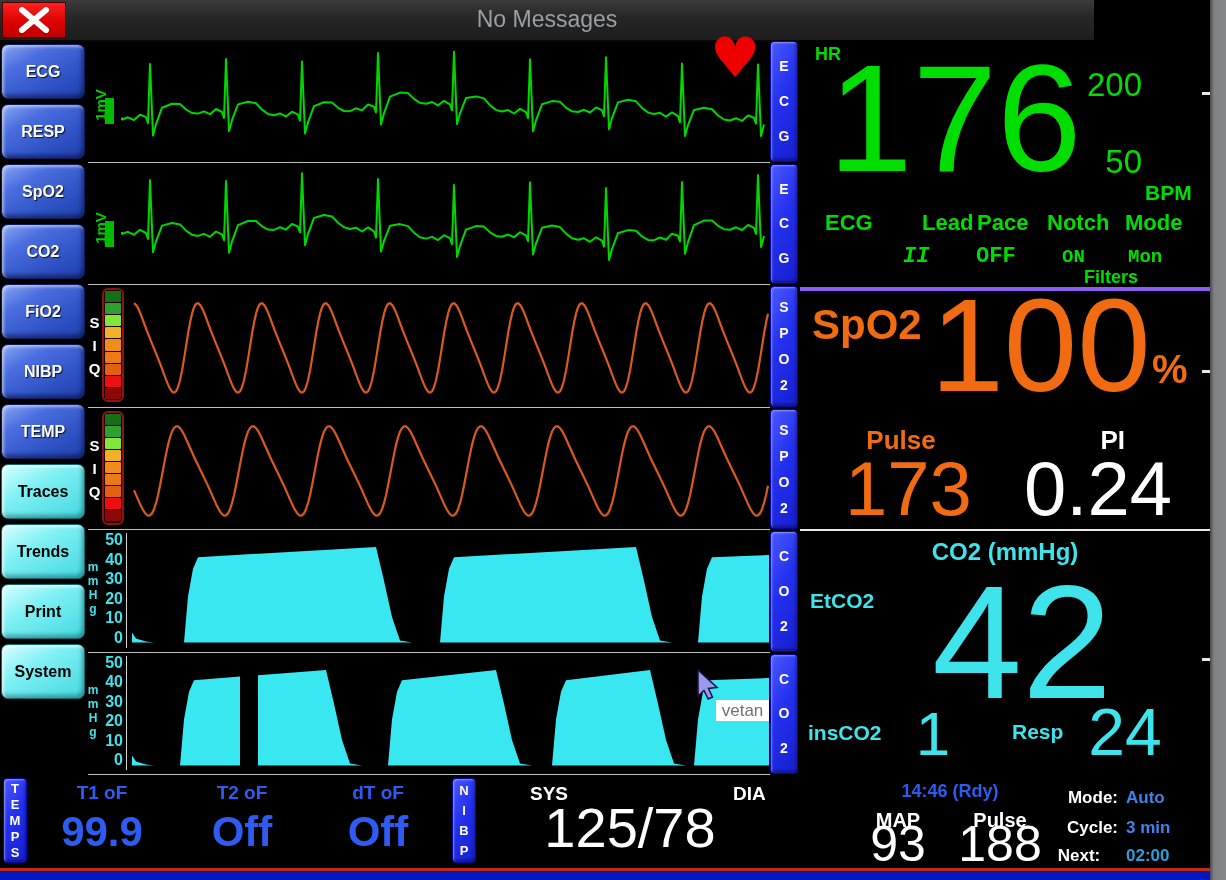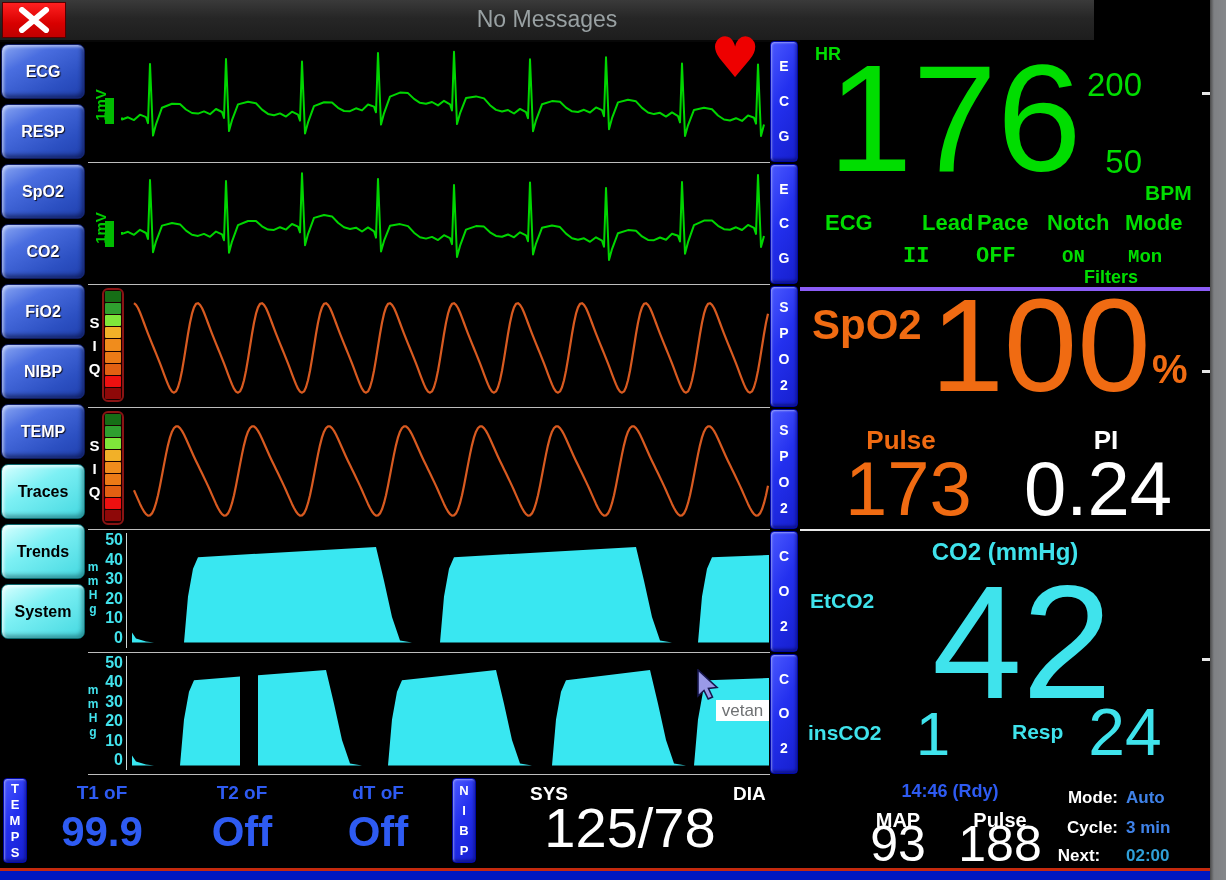--- a/index.html
+++ b/index.html
@@ -96,20 +96,21 @@
   <div id="sidebar">
       <div class="sbtn param">ECG</div>
       <div class="sbtn param">RESP</div>
       <div class="sbtn param">SpO2</div>
       <div class="sbtn param">CO2</div>
       <div class="sbtn param">FiO2</div>
       <div class="sbtn param">NIBP</div>
       <div class="sbtn param">TEMP</div>
       <div class="sbtn menu">Traces</div>
       <div class="sbtn menu">Trends</div>
+      <div class="sbtn menu">Print</div>
       <div class="sbtn menu">System</div>
     </div>
 
   <div id="traces">
       <div class="trace-row">
         <div class="mvwrap">1mV</div>
         <div class="calbar"></div>
         <svg width="682" height="121" class="wave">
           <path d="M34.0,77.5L34.0,79.5L40.0,77.3L46.0,80.1L52.0,74.7L58.0,77.2L60.0,83.1L62.0,23.9L65.0,95.6L68.0,84.3L74.0,67.7L84.0,63.7L92.0,64.0L98.0,69.5L104.0,73.0L110.0,73.6L110.0,73.6L116.0,71.4L122.0,74.2L128.0,69.0L134.0,72.0L136.0,78.0L138.0,19.1L141.0,91.1L144.0,80.2L150.0,64.4L160.0,61.8L168.0,63.3L174.0,69.6L180.0,73.9L186.0,75.2L186.0,75.2L192.0,73.4L198.0,76.6L204.0,71.7L210.0,74.7L212.0,80.6L214.0,21.6L217.0,93.5L220.0,82.4L226.0,66.1L236.0,62.3L244.0,62.5L250.0,67.8L256.0,71.0L262.0,71.2L262.0,71.2L268.0,68.3L274.0,70.4L280.0,64.5L286.0,66.6L288.0,72.3L290.0,13.0L293.0,84.6L296.0,73.3L302.0,56.6L312.0,52.6L320.0,53.1L326.0,58.9L332.0,62.8L338.0,63.8L338.0,63.8L344.0,62.0L350.0,65.4L356.0,60.8L362.0,64.3L364.0,70.5L366.0,11.7L369.0,84.1L372.0,73.4L378.0,58.1L388.0,56.4L396.0,58.4L402.0,65.2L408.0,69.9L414.0,71.5L414.0,71.5L420.0,70.0L426.0,73.5L432.0,68.9L438.0,72.1L440.0,78.2L442.0,19.2L445.0,91.3L448.0,80.3L454.0,64.3L464.0,61.1L472.0,61.8L478.0,67.6L484.0,71.3L490.0,72.0L490.0,72.0L496.0,69.8L502.0,72.5L508.0,67.4L514.0,70.2L516.0,76.2L518.0,17.2L521.0,89.2L524.0,78.2L530.0,62.4L540.0,59.8L548.0,61.3L554.0,67.9L560.0,72.5L566.0,74.1L566.0,74.1L572.0,72.8L578.0,76.6L584.0,72.4L590.0,76.1L592.0,82.4L594.0,23.6L597.0,96.0L600.0,85.3L606.0,69.9L616.0,67.8L624.0,69.2L630.0,75.5L636.0,79.5L642.0,80.5L642.0,80.5L648.0,78.2L654.0,80.9L660.0,75.4L666.0,77.8L668.0,83.6L670.0,24.4L673.0,96.0L676.0,84.6" fill="none" stroke="#00d600" stroke-width="2" stroke-linejoin="round"></path>
         </svg>
@@ -238,34 +239,34 @@
       <div class="abs green" style="left:15px;top:4px;font-weight:bold;font-size:18px;">HR</div>
       <div class="abs green" style="left:28px;top:2px;width:242px;text-align:center;font-size:152px;line-height:152px;">176</div>
       <div class="abs green" style="left:287px;top:26px;width:55px;text-align:right;font-size:33px;">200</div>
       <div class="abs green" style="left:287px;top:103px;width:55px;text-align:right;font-size:33px;">50</div>
       <div class="abs green" style="left:345px;top:141px;font-weight:bold;font-size:21px;">BPM</div>
       <div class="abs green" style="left:25px;top:170px;font-weight:bold;font-size:22px;">ECG</div>
       <div class="abs green" style="left:98px;top:170px;font-weight:bold;font-size:22px;margin-left:24px;">Lead</div>
       <div class="abs green" style="left:177px;top:170px;font-weight:bold;font-size:22px;">Pace</div>
       <div class="abs green" style="left:247px;top:170px;font-weight:bold;font-size:22px;">Notch</div>
       <div class="abs green" style="left:325px;top:170px;font-weight:bold;font-size:22px;">Mode</div>
-      <div class="abs monoval" style="left:103px;top:204px;font-size:22px;">II</div>
+      <div class="abs monoval" style="left:103px;top:204px;font-size:22px;font-style:italic;">II</div>
       <div class="abs monoval" style="left:176px;top:204px;font-size:22px;">OFF</div>
       <div class="abs monoval" style="left:262px;top:206px;font-size:19px;">ON</div>
       <div class="abs monoval" style="left:328px;top:206px;font-size:19px;">Mon</div>
       <div class="abs green" style="left:284px;top:227px;font-weight:bold;font-size:18px;">Filters</div>
       <div class="rtick" style="top:52px;"></div>
     </div>
 
     <div class="sec" id="sec-spo2">
       <div class="abs orange" style="left:12px;top:12px;font-weight:bold;font-size:42px;">SpO2</div>
       <div class="abs orange" style="left:128px;top:-9px;width:225px;text-align:center;font-size:132px;line-height:132px;">100</div>
       <div class="abs orange" style="left:352px;top:58px;font-weight:bold;font-size:40px;">%</div>
       <div class="abs orange" style="left:60px;top:136px;width:82px;text-align:center;font-weight:bold;font-size:26px;">Pulse</div>
-      <div class="abs white" style="left:287px;top:136px;width:38px;text-align:center;font-weight:bold;font-size:26px;">PI</div>
+      <div class="abs white" style="left:287px;top:136px;width:38px;text-align:right;font-weight:bold;font-size:26px;">PI</div>
       <div class="abs orange" style="left:45px;top:162px;width:115px;text-align:center;font-size:76px;line-height:76px;">173</div>
       <div class="abs white" style="left:222px;top:162px;width:152px;text-align:center;font-size:76px;line-height:76px;">0.24</div>
       <div class="rtick" style="top:81px;"></div>
     </div>
 
     <div class="sec" id="sec-co2">
       <div class="abs cyan" style="left:0;top:7px;width:410px;text-align:center;font-weight:bold;font-size:24px;">CO2 (mmHg)</div>
       <div class="abs cyan" style="left:10px;top:58px;font-weight:bold;font-size:21px;">EtCO2</div>
       <div class="abs cyan" style="left:128px;top:30px;width:188px;text-align:center;font-size:162px;line-height:162px;">42</div>
       <div class="abs cyan" style="left:8px;top:190px;font-weight:bold;font-size:21px;">insCO2</div>

